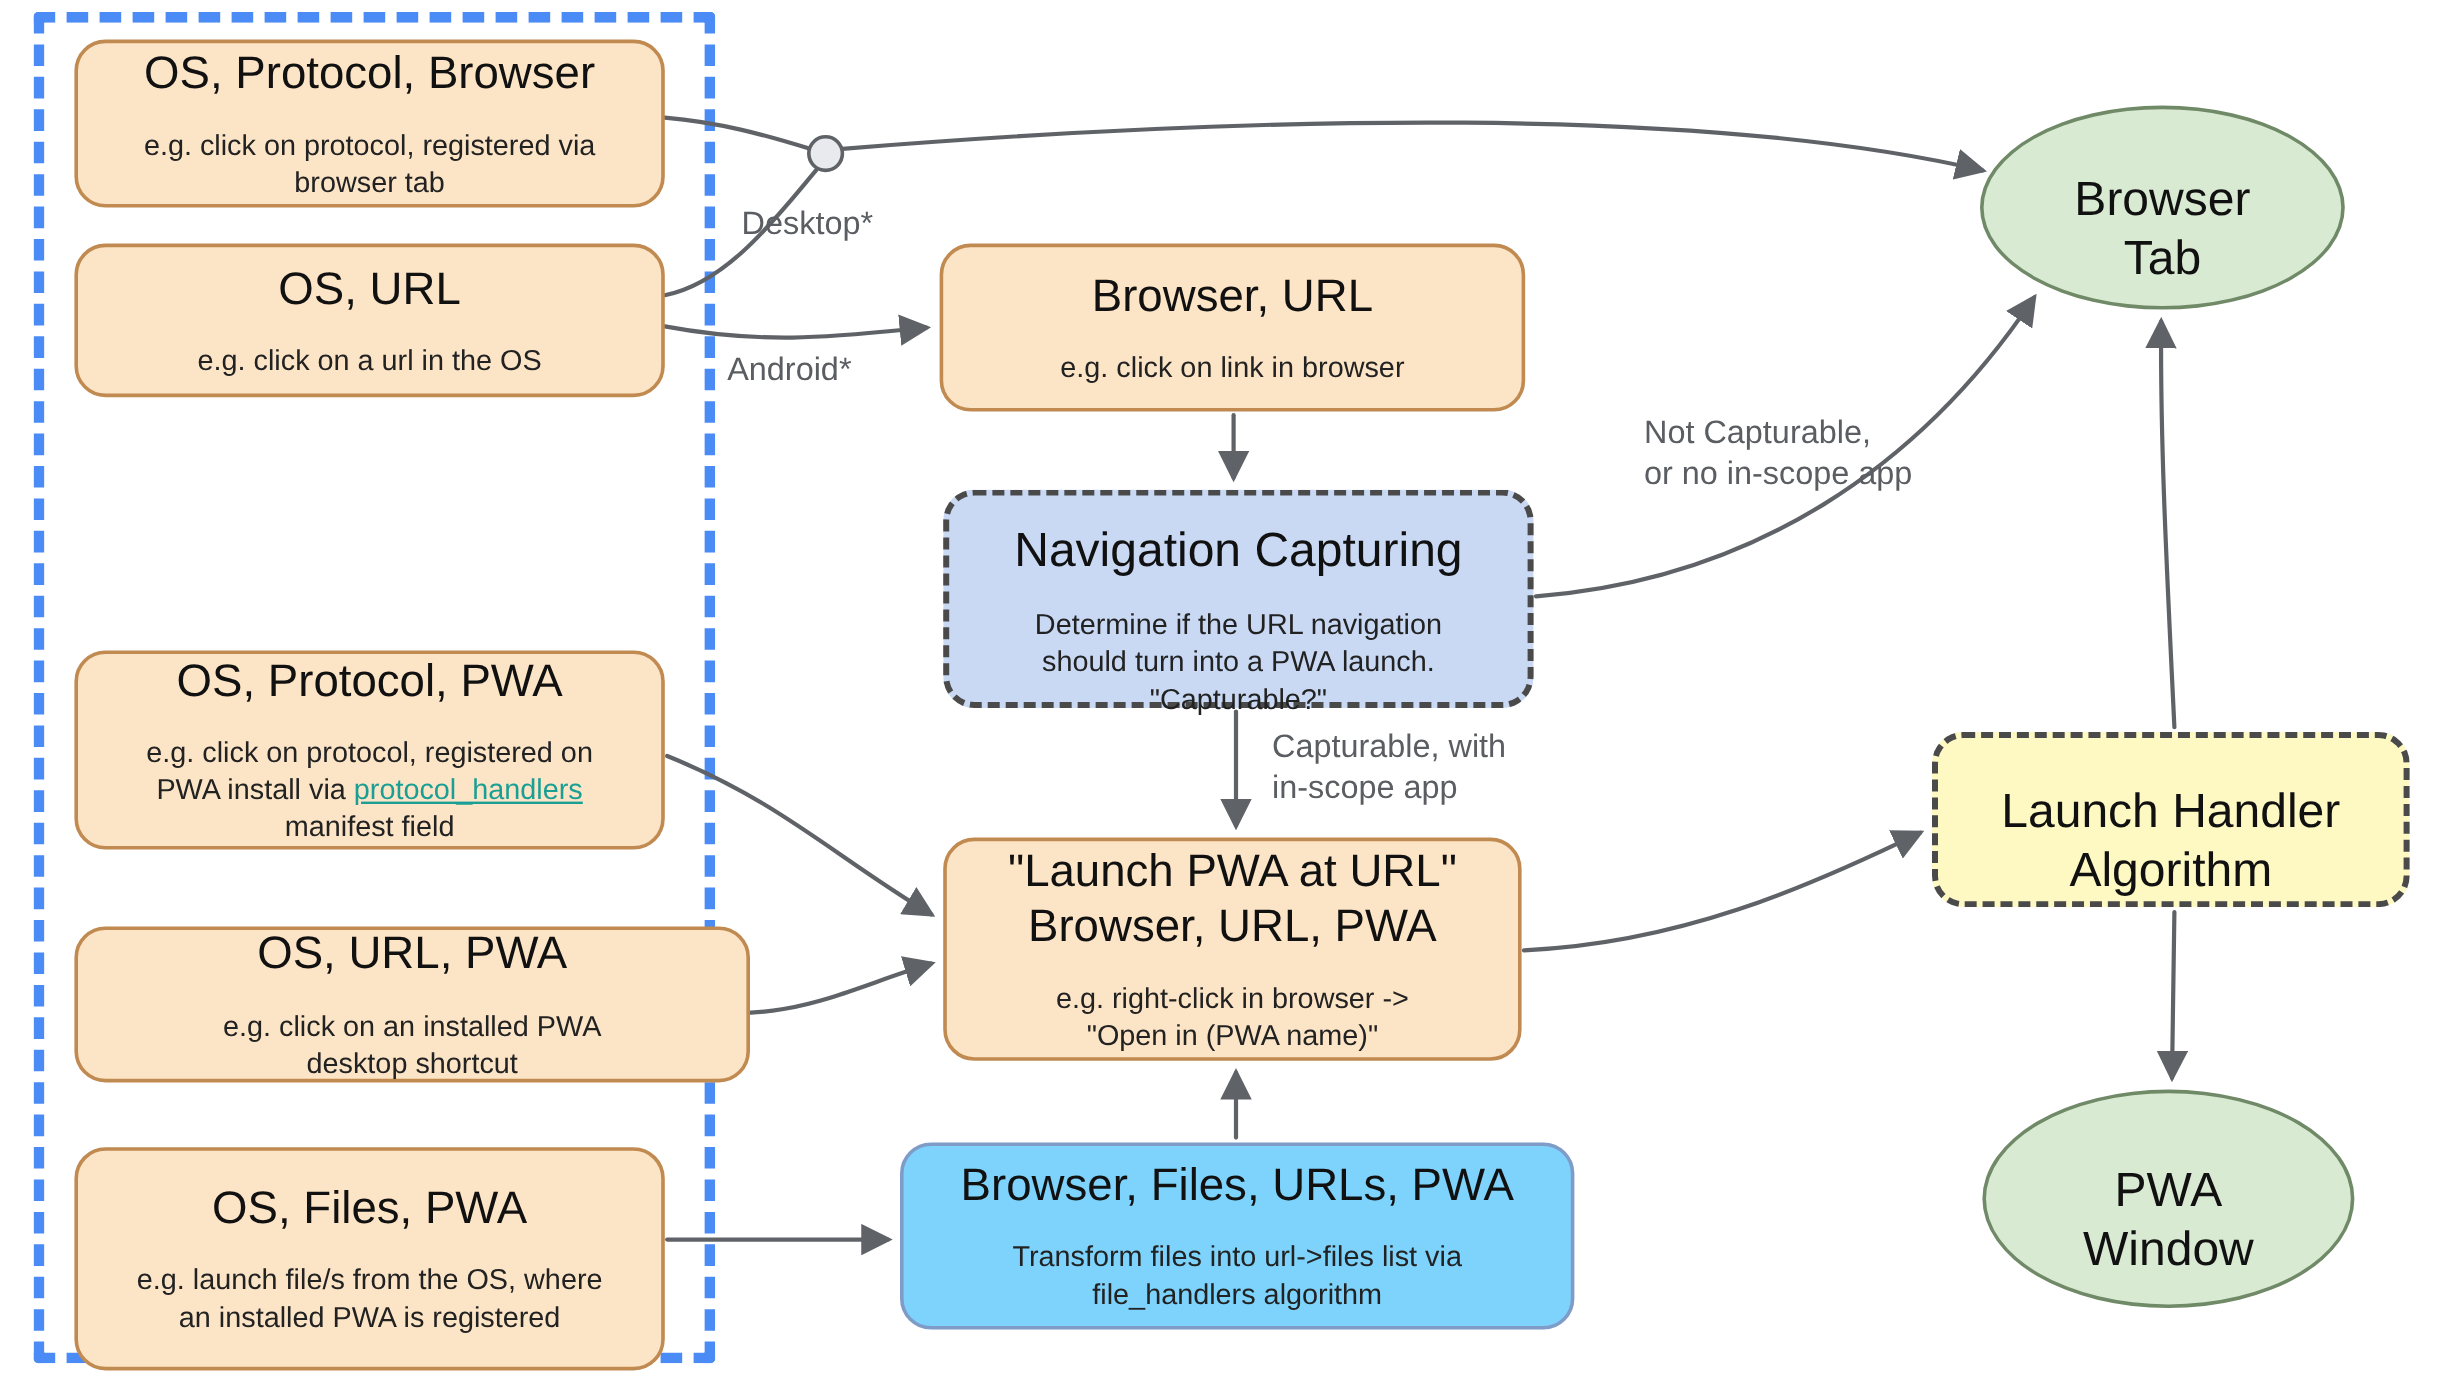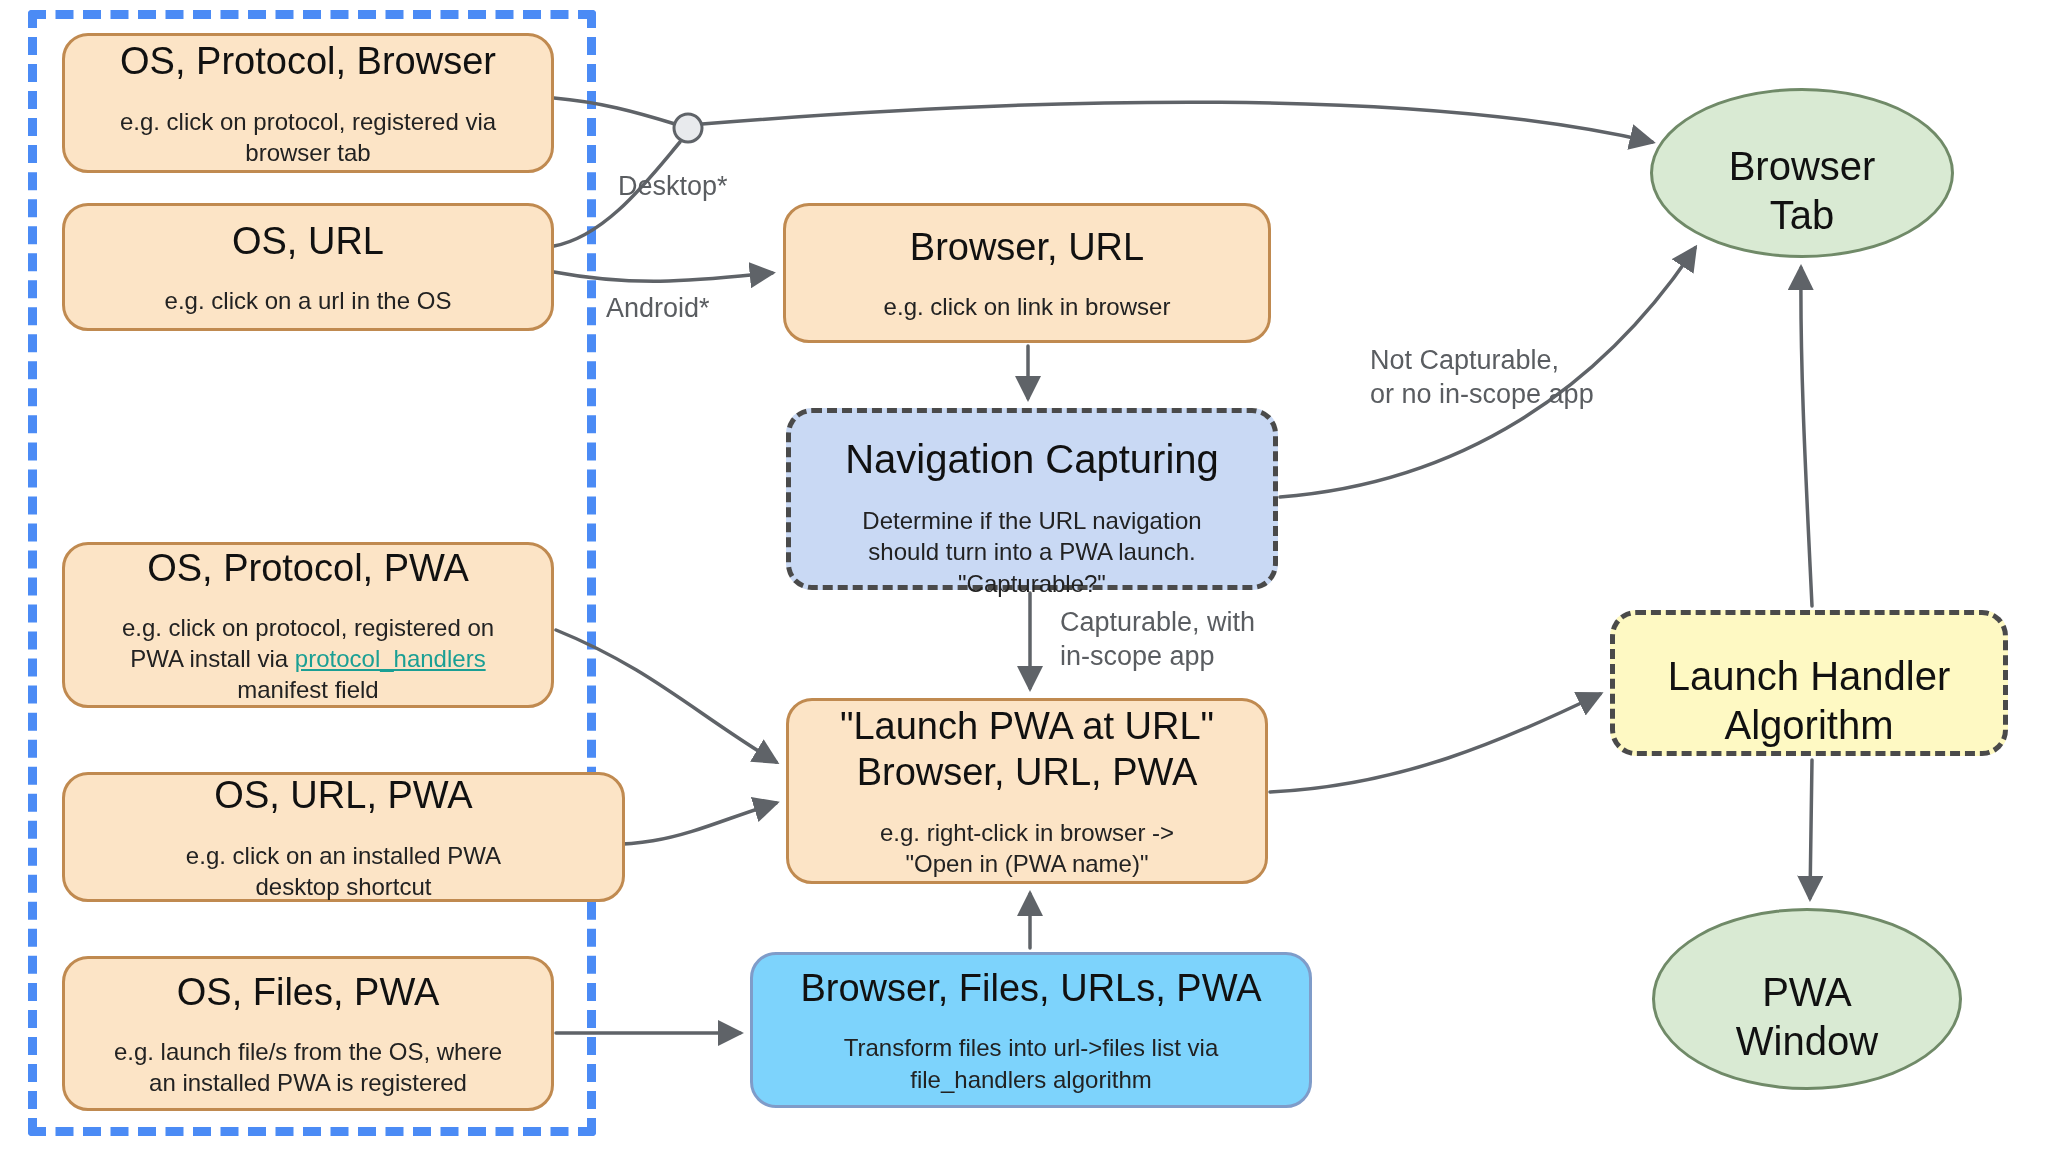--- a/index.html
+++ b/index.html
@@ -120,21 +120,21 @@
 PWA install via </span><span class="manifest-link">protocol_handlers</span><span>
 manifest field</span></div>
 </div>
 
 <div class="node rect orange" style="left:62px; top:772px; width:563px; height:130px;">
   <div class="title">OS, URL, PWA</div>
   <div class="desc">e.g. click on an installed PWA
 desktop shortcut</div>
 </div>
 
-<div class="node rect orange" style="left:62px; top:956px; width:492px; height:155px;">
+<div class="node rect orange" style="left:62px; top:956px; width:492px; height:186px;">
   <div class="title">OS, Files, PWA</div>
   <div class="desc">e.g. launch file/s from the OS, where
 an installed PWA is registered</div>
 </div>
 
 <div class="node rect orange" style="left:783px; top:203px; width:488px; height:140px;">
   <div class="title">Browser, URL</div>
   <div class="desc">e.g. click on link in browser</div>
 </div>
 

